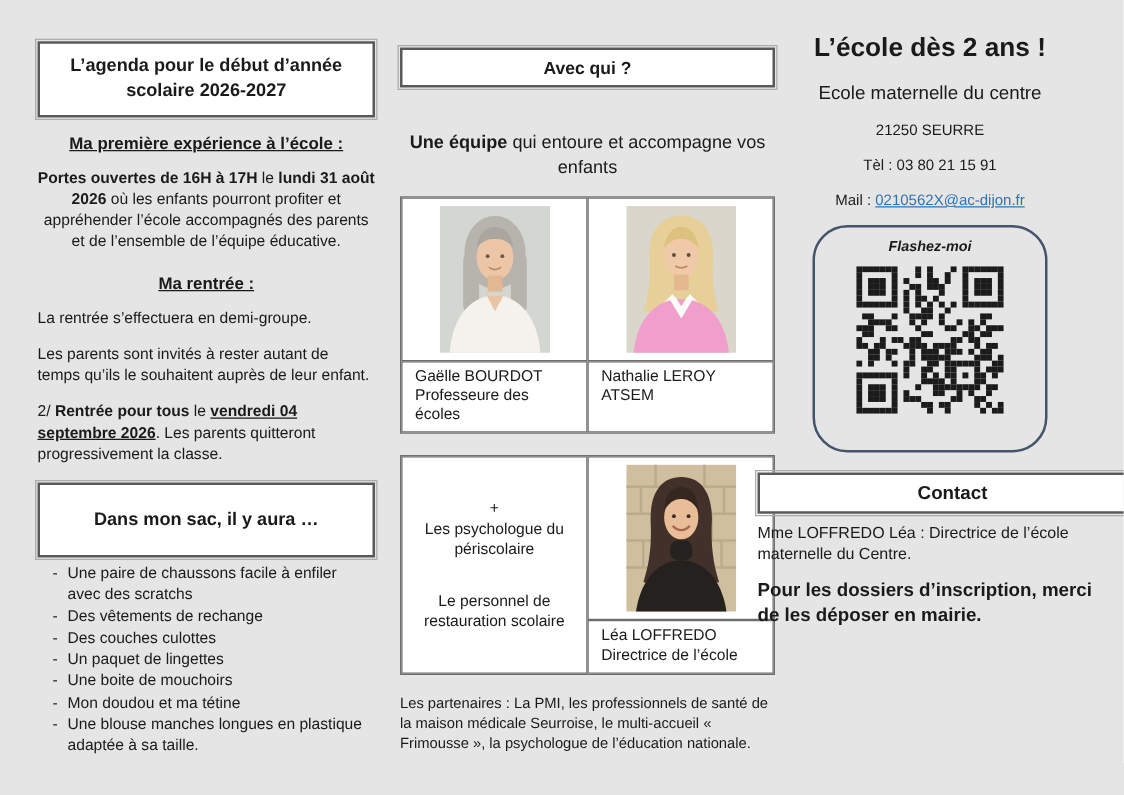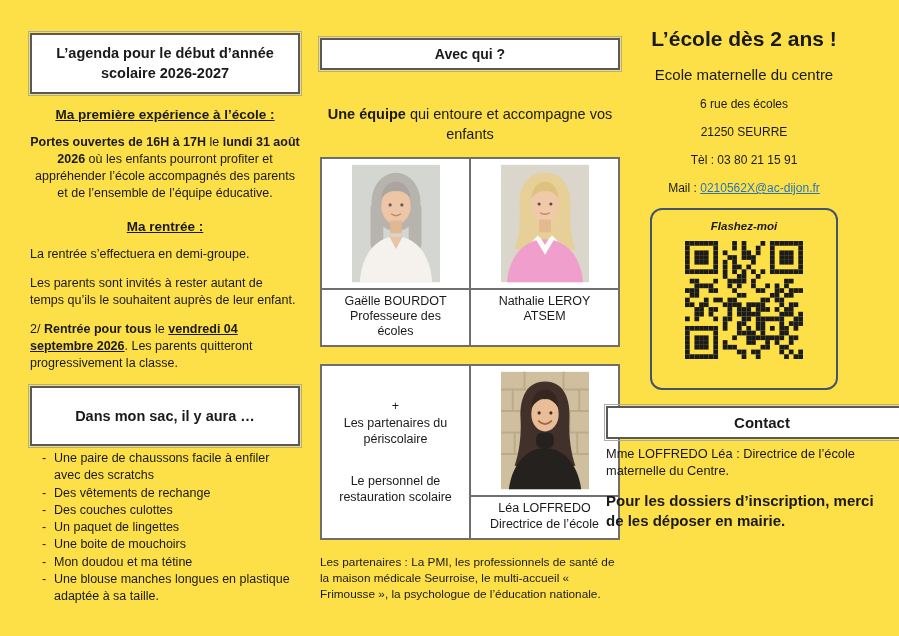--- a/index.html
+++ b/index.html
@@ -1,18 +1,18 @@
 <!DOCTYPE html>
 <html lang="fr"><head>
 <meta charset="utf-8">
 <style>
   * { margin:0; padding:0; box-sizing:border-box; }
   html,body { background:#ffffff; }
   body { font-family:"Liberation Sans","DejaVu Sans",sans-serif; color:#1a1a1a; }
-  #page { position:relative; width:899px; height:636px; background:#fde047; overflow:hidden; }
+  #page { position:relative; width:899px; height:636px; background:#e5e5e5; overflow:hidden; }
 
   .col { position:absolute; top:0; }
   #col-left  { left:30px;  width:270px; }
   #col-mid   { left:320px; width:300px; }
   #col-right { left:606px; width:276px; }
 
   .titlebox {
     border:2px solid #595959; outline:1px solid #ababab; outline-offset:1px;
     text-align:center; font-weight:bold; background:#fff;
   }
@@ -31,32 +31,32 @@
   #bag-list .item-text { flex:1; padding-right:8px; }
 
   
   #with-who-box { margin-top:38px; font-size:14px; padding:6px 4px; }
   #team-intro { margin-top:34px; font-size:14.5px; line-height:1.4; }
   .ptable { border:1px solid #6f6f6f; display:grid; grid-template-columns:1fr 1fr; background:#fff; }
   .ptable .cell { border:1px solid #6f6f6f; }
   #table-top { margin-top:12px; }
   #table-bottom { margin-top:17px; }
   .photo-cell { height:131px; display:flex; align-items:center; justify-content:center; padding:4px; }
-  .caption-cell { text-align:center; font-size:12.5px; line-height:1.22; padding:4px 10px 6px; }
+  .caption-cell { text-align:left; font-size:12.5px; line-height:1.22; padding:4px 10px 6px; }
   .span-cell { grid-row:1 / 3; display:flex; flex-direction:column; align-items:center; justify-content:center; text-align:center; font-size:12.5px; line-height:1.3; padding:6px; }
   .span-cell .gap { height:26px; }
   #partners { margin-top:14px; font-size:11.8px; line-height:1.38; }
 
   
   #promo-box { margin-top:28px; font-size:15px; line-height:1.45; padding:7px 10px; }
   #main-title { margin-top:27px; text-align:center; font-size:21px; font-weight:bold; }
   #school-name { margin-top:15px; text-align:center; font-size:15px; }
   .addr { margin-top:14px; text-align:center; font-size:12px; }
   #mail-line a { color:#2E74B5; text-decoration:underline; }
-  #qr-frame { width:188px; height:182px; margin:13px auto 0; border:2px solid #44546A; border-radius:12px; text-align:center; padding-top:10px; }
+  #qr-frame { width:188px; height:182px; margin:13px auto 0; border:2px solid #44546A; border-radius:28px; text-align:center; padding-top:10px; }
   #qr-caption { font-size:11.5px; font-weight:bold; font-style:italic; }
   #qr-code { margin-top:9px; display:inline-block; line-height:0; }
   #contact-box { margin-top:16px; font-size:15px; padding:6px 4px; width:312px; }
   #contact-text { margin-top:6px; font-size:12.8px; line-height:1.34; }
   #contact-bold { margin-top:12px; font-size:15px; line-height:1.34; font-weight:bold; }
 </style>
 </head>
 <body>
 
 <div id="page">
@@ -187,39 +187,38 @@
           <path d="M31 37 Q38 27 45 28 Q52 27 59 37 Q58 19 45 18 Q32 19 31 37 Z" fill="#35261f"></path>
           <rect x="36" y="62" width="18" height="16" rx="6" fill="#25211f"></rect>
           <path d="M8 120 C12 92 28 78 45 78 C62 78 78 92 82 120 Z" fill="#25211f"></path>
           <circle cx="39" cy="42" r="1.6" fill="#3f2c22"></circle>
             <circle cx="51" cy="42" r="1.6" fill="#3f2c22"></circle>
           <path d="M38 50 Q45 57 52 50" stroke="#a1664b" stroke-width="1.8" fill="none"></path>
         </svg>
       </div>
       <div class="cell span-cell">
         <div>+</div>
-        <div>Les partenaires du périscolaire</div>
+        <div>Les psychologue du périscolaire</div>
         <div class="gap"></div>
         <div>Le personnel de restauration scolaire</div>
       </div>
       <div class="cell caption-cell">
         <div>Léa LOFFREDO</div>
         <div>Directrice de l’école</div>
       </div>
     </div>
 
     <p id="partners">Les partenaires : La PMI, les professionnels de santé de la maison médicale Seurroise, le multi-accueil « Frimousse », la psychologue de l’éducation nationale.</p>
   </div>
 
   <div class="col" id="col-right">
 
     <div id="main-title">L’école dès 2 ans !</div>
     <div id="school-name">Ecole maternelle du centre</div>
 
-    <div class="addr">6 rue des écoles</div>
     <div class="addr">21250 SEURRE</div>
     <div class="addr">Tèl : 03 80 21 15 91</div>
     <div class="addr" id="mail-line"><span>Mail : </span><a href="#">0210562X@ac-dijon.fr</a></div>
 
     <div id="qr-frame">
       <div id="qr-caption">Flashez-moi</div>
       <div id="qr-code"><svg width="118" height="118" viewBox="0 0 125 125" xmlns="http://www.w3.org/2000/svg">
             <rect x="0" y="0" width="5" height="5" fill="#1b1b1b"></rect>
             <rect x="5" y="0" width="5" height="5" fill="#1b1b1b"></rect>
             <rect x="10" y="0" width="5" height="5" fill="#1b1b1b"></rect>

